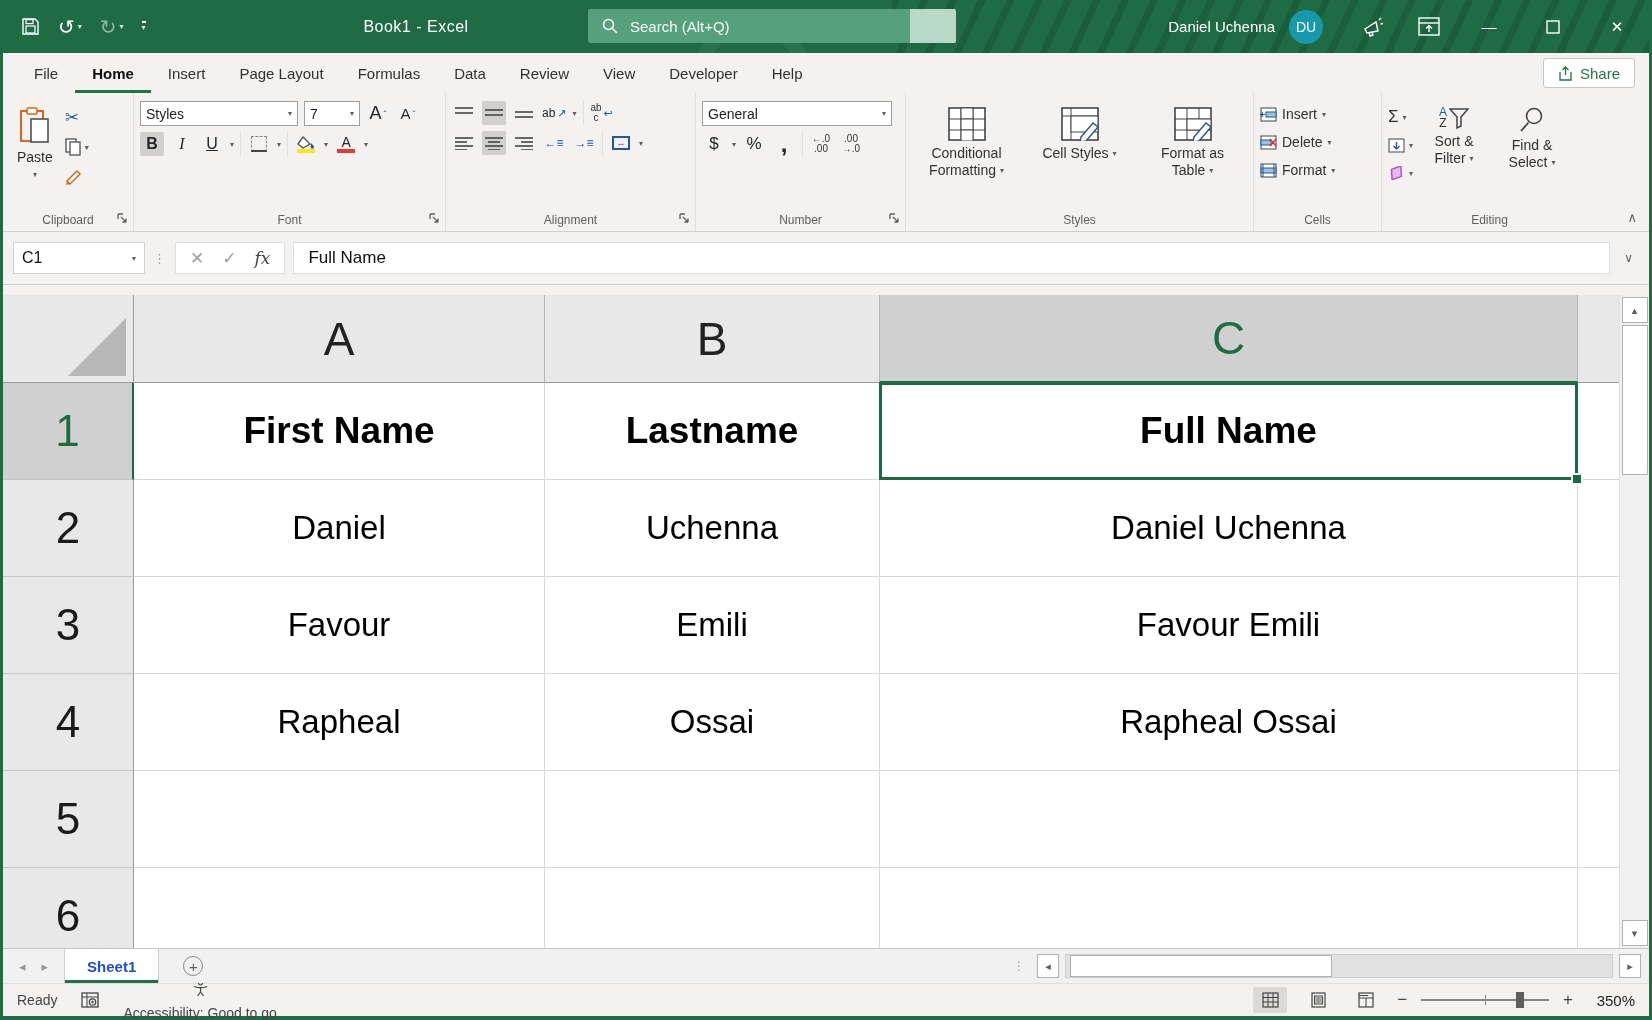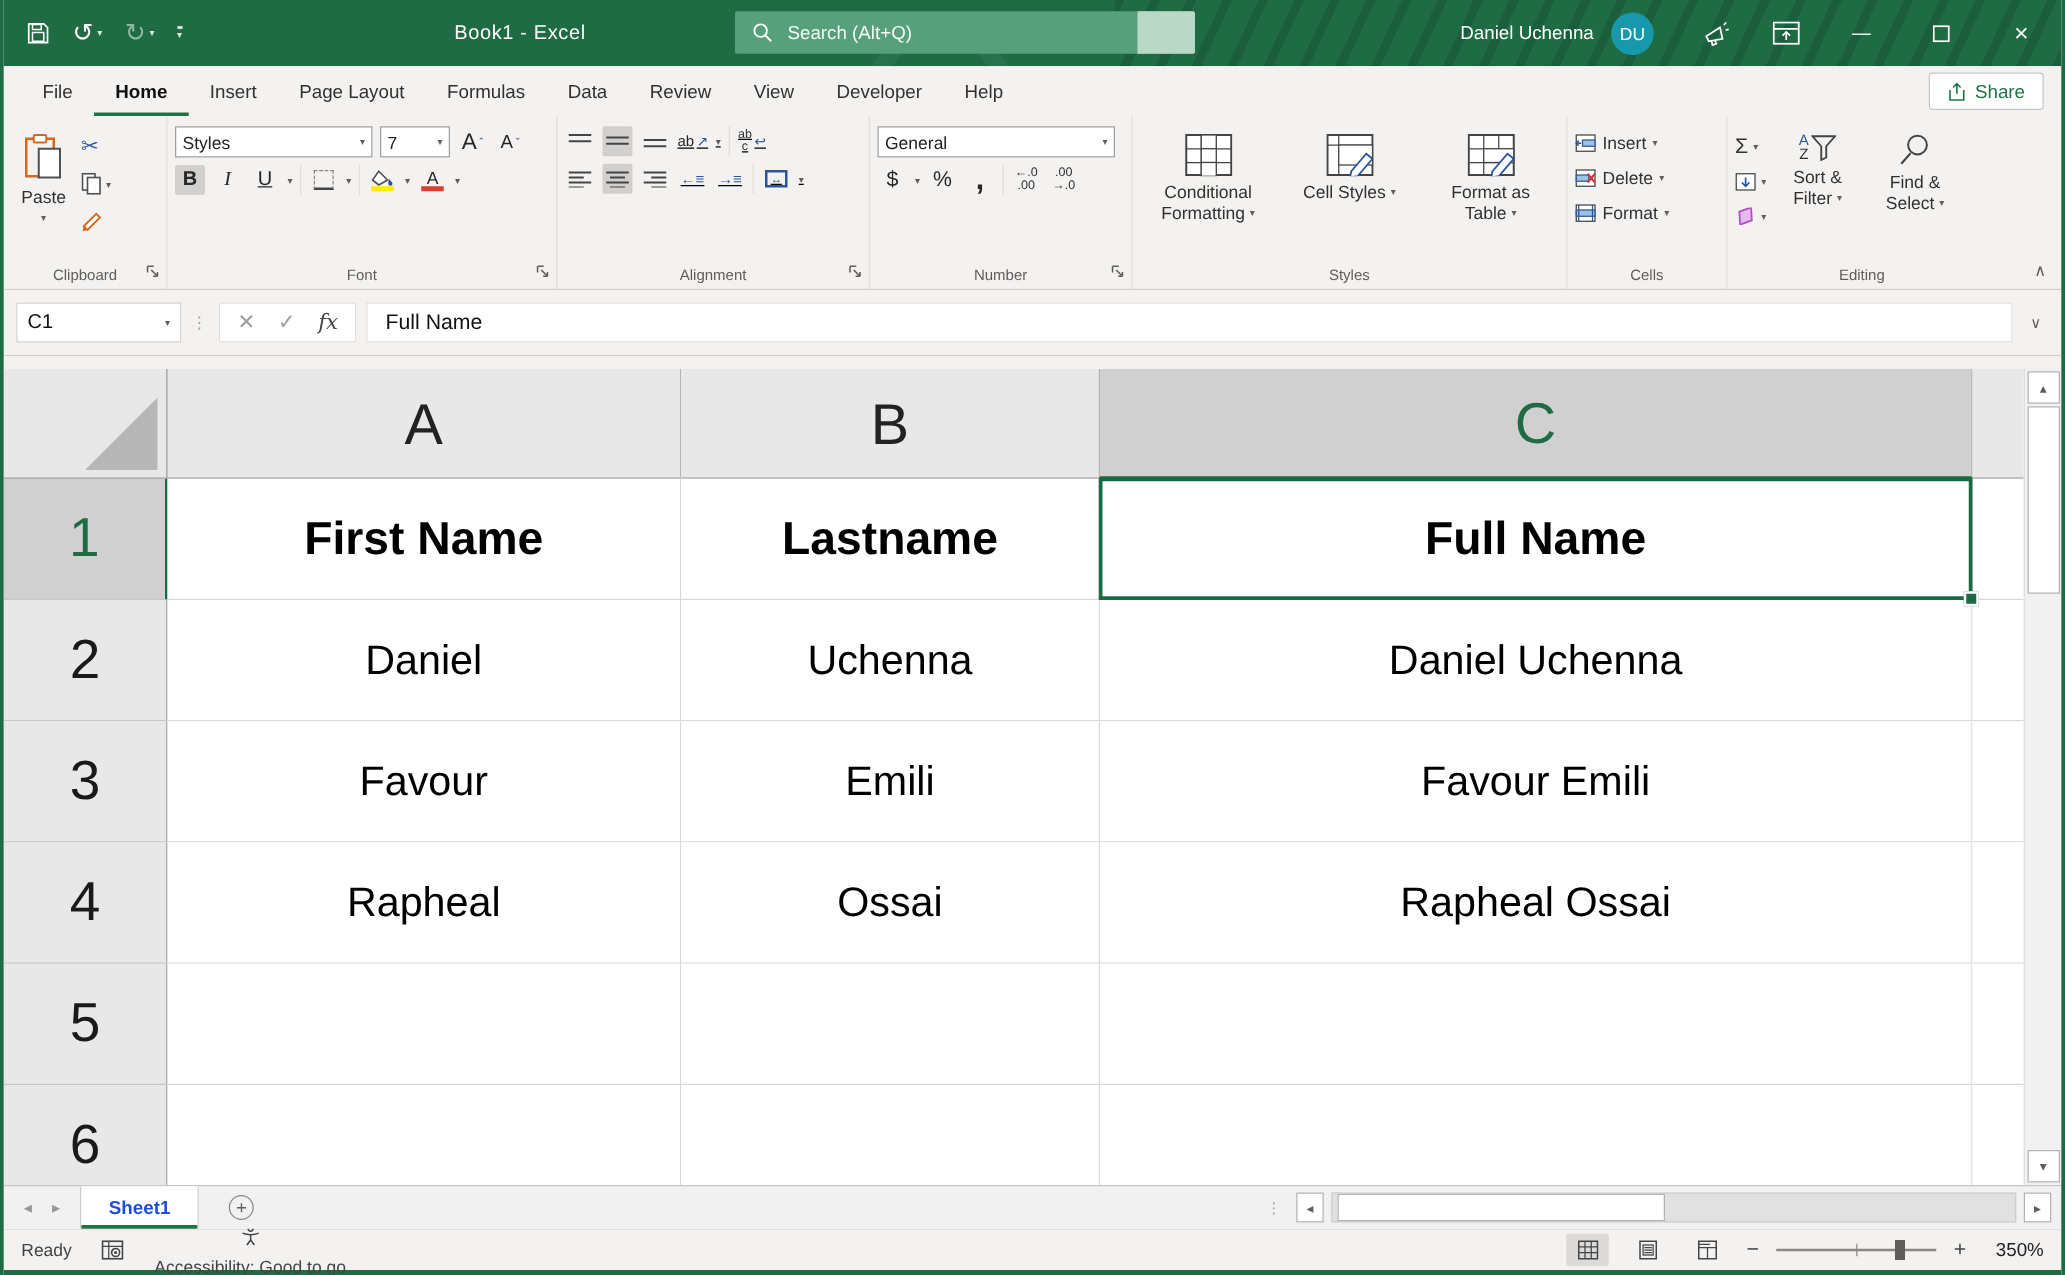--- a/index.html
+++ b/index.html
@@ -315,21 +315,21 @@
       <span class="glabel">Font</span>
       <span class="launcher">
         <svg width="10" height="10" viewBox="0 0 10 10">
             <path d="M1 1h5M1 1v5" stroke="#605e5c" stroke-width="1.3" fill="none"></path>
             <path d="M4 4l5 5M9 9V5.5M9 9H5.5" stroke="#605e5c" stroke-width="1.3" fill="none"></path>
           </svg>
       </span>
     </div>
 
     <div class="rgroup" style="width:250px;">
-      <div class="fontrows" style="width:100%;text-decoration:underline;">
+      <div class="fontrows" style="width:100%;">
         <div class="frow">
           <span class="fbtn">
               <svg class="icon-lines" width="20" height="14">
                 <line x1="1" y1="2" x2="19" y2="2"></line>
                 <line x1="1" y1="7" x2="19" y2="7"></line>
               </svg>
             </span>
           <span class="fbtn selected">
               <svg class="icon-lines" width="20" height="14">
                 <line x1="1" y1="4" x2="19" y2="4"></line>

